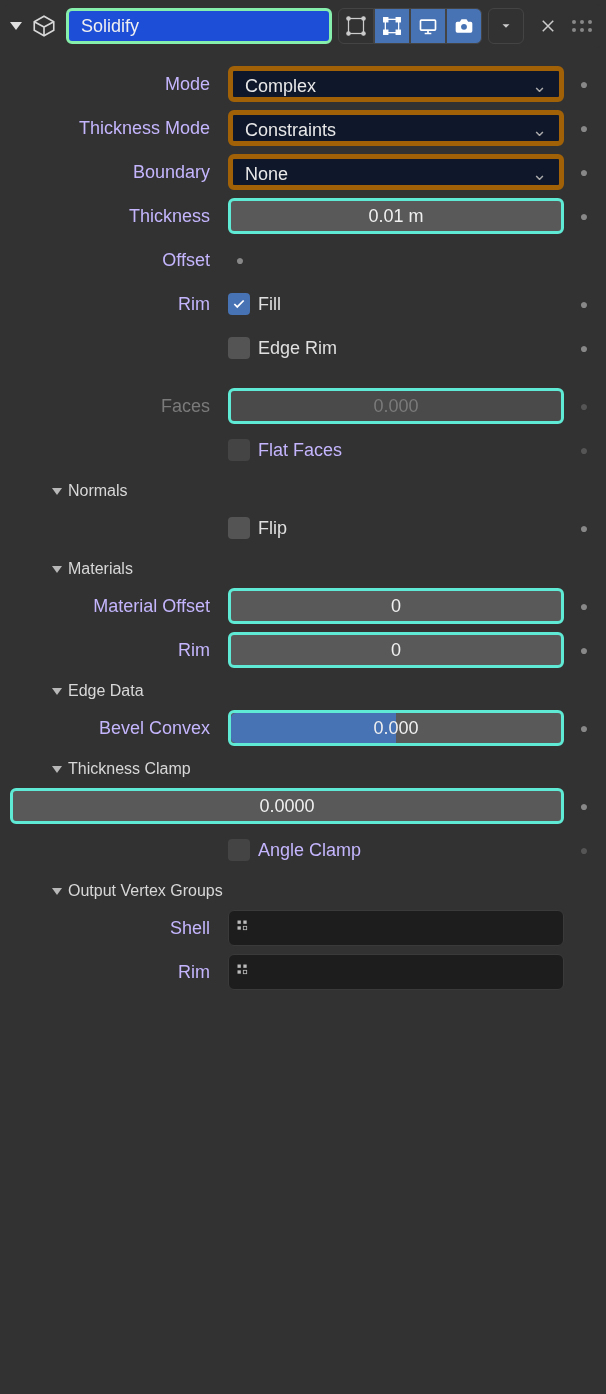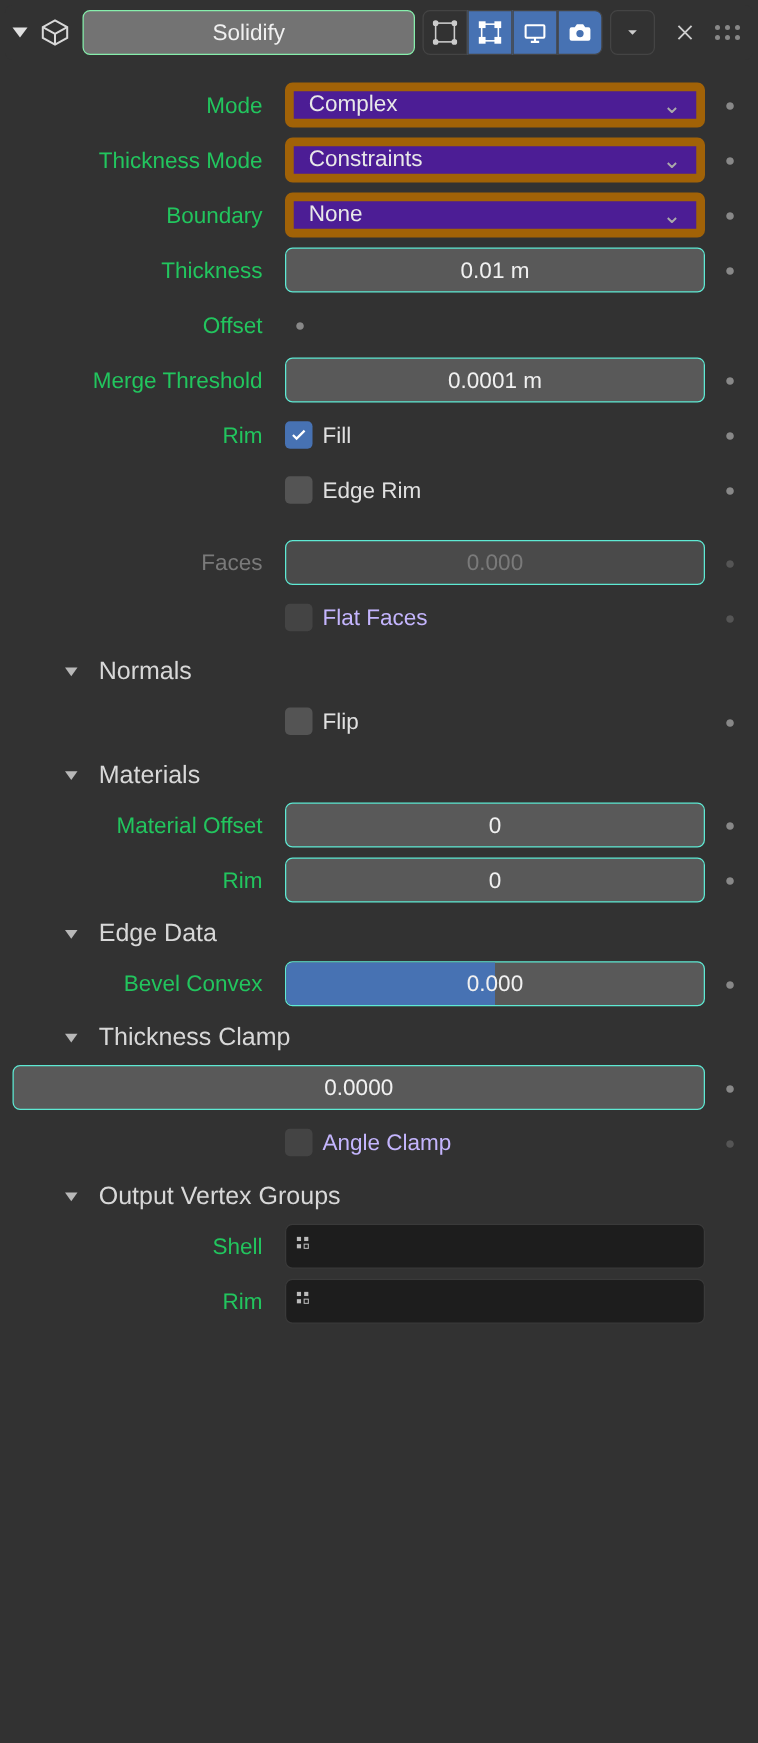--- a/index.html
+++ b/index.html
@@ -18,27 +18,27 @@
     gap: 6px;
     padding: 4px 6px;
     background: #323232;
     border-radius: 6px;
   }
   .tri-down { width: 0; height: 0; border-left: 6px solid transparent; border-right: 6px solid transparent; border-top: 8px solid #e0e0e0; display:inline-block;}
   .tri-down.small { border-left-width:5px; border-right-width:5px; border-top-width:7px; border-top-color:#b8b8b8;}
   .hdr-icon { width: 32px; height: 32px; display:flex; align-items:center; justify-content:center; }
   .modname {
     flex: 1;
-    background: #737373;
-    border: 1px solid #86efac;
+    background: #1d4ed8;
+    border: 3px solid #86efac;
     border-radius: 6px;
     padding: 6px 12px;
     color: #f0f0f0;
     height: 36px;
-    display:flex; align-items:center;justify-content:center;
+    display:flex; align-items:center;
   }
   .btn-icon {
     width: 36px; height: 36px;
     display:flex; align-items:center; justify-content:center;
     border-radius: 6px;
     background: transparent;
     color: #d0d0d0;
   }
   .btn-icon.active { background: #4772b3; color: #fff; }
   .btn-icon.bordered { border: 1px solid #444; }
@@ -50,49 +50,49 @@
     display:flex;
     align-items:center;
     gap: 8px;
     padding: 4px 6px;
     min-height: 44px;
   }
   .label {
     flex: 0 0 210px;
     text-align: right;
     padding-right: 10px;
-    color: #22c55e;
+    color: #c4b5fd;
     font-size: 18px;
   }
   .label.dim { color: #7a7a7a; }
   .control { flex: 1; display:flex; align-items:center; gap:6px; }
   .dot {
     flex: 0 0 24px;
     text-align:center;
     color: #888;
     font-size: 14px;
   }
   .dot::before { content: "●"; }
   .dot.dim::before { color:#555; }
   select, .dropdown {
     width:100%;
-    background:#4c1d95;
-    border:7px solid #a16207;
+    background:#0f172a;
+    border:5px solid #a16207;
     border-radius:6px;
     color:#e8e8e8;
     height:36px;
     padding: 0 12px;
-    display:flex; align-items:flex-start; justify-content:space-between;
+    display:flex; align-items:flex-end; justify-content:space-between;
     cursor:pointer;
   }
   .dropdown .chev { color:#aaa; }
   .numfield {
     width:100%;
     background:#595959;
-    border:1px solid #5eead4;
+    border:3px solid #5eead4;
     border-radius:6px;
     color:#f0f0f0;
     height:36px;
     display:flex; align-items:center; justify-content:center;
     position:relative;
     cursor: ew-resize;
   }
   .numfield.dim { background:#4a4a4a; color:#7a7a7a; }
   .numfield .fill {
     position:absolute; left:0; top:0; bottom:0;
@@ -122,24 +122,24 @@
   .swap-btn {
     width:36px; height:36px;
     background:#595959;
     border:1px solid #444;
     border-radius:6px;
     display:flex; align-items:center; justify-content:center;
     color:#ddd;
   }
   .subheader {
     display:flex; align-items:center;
-    gap:17px;
+    gap:6px;
     padding: 10px 18px 6px 48px;
     color:#d8d8d8;
-    font-size:20px;
+    font-size:16px;
   }
   .drag-dots {
     width:24px; display:grid; grid-template-columns:repeat(3,4px); grid-template-rows:repeat(2,4px); gap:4px;
   }
   .drag-dots i { width:4px;height:4px;background:#888;border-radius:50%;display:block;}
   svg { display:block; }
 </style>
 </head>
 <body>
 
@@ -250,29 +250,20 @@
           </div>
         </div>
       <div class="dot"></div>
     </div>
 
     <div class="row">
       <div class="label">Offset</div>
       <div class="dot"></div>
     </div>
 
-    <div class="row">
-      <div class="label">Merge Threshold</div>
-      <div class="control">
-          <div class="numfield">
-            <span>0.0001 m</span>
-          </div>
-        </div>
-      <div class="dot"></div>
-    </div>
 
     <div class="row">
       <div class="label">Rim</div>
       <div class="control">
         <div class="check-row">
           <div class="checkbox checked">
             <svg width="14" height="14" viewBox="0 0 24 24" stroke="#fff" stroke-width="3" fill="none">
                 <path d="M4 12l5 5L20 6"></path>
               </svg>
           </div>

